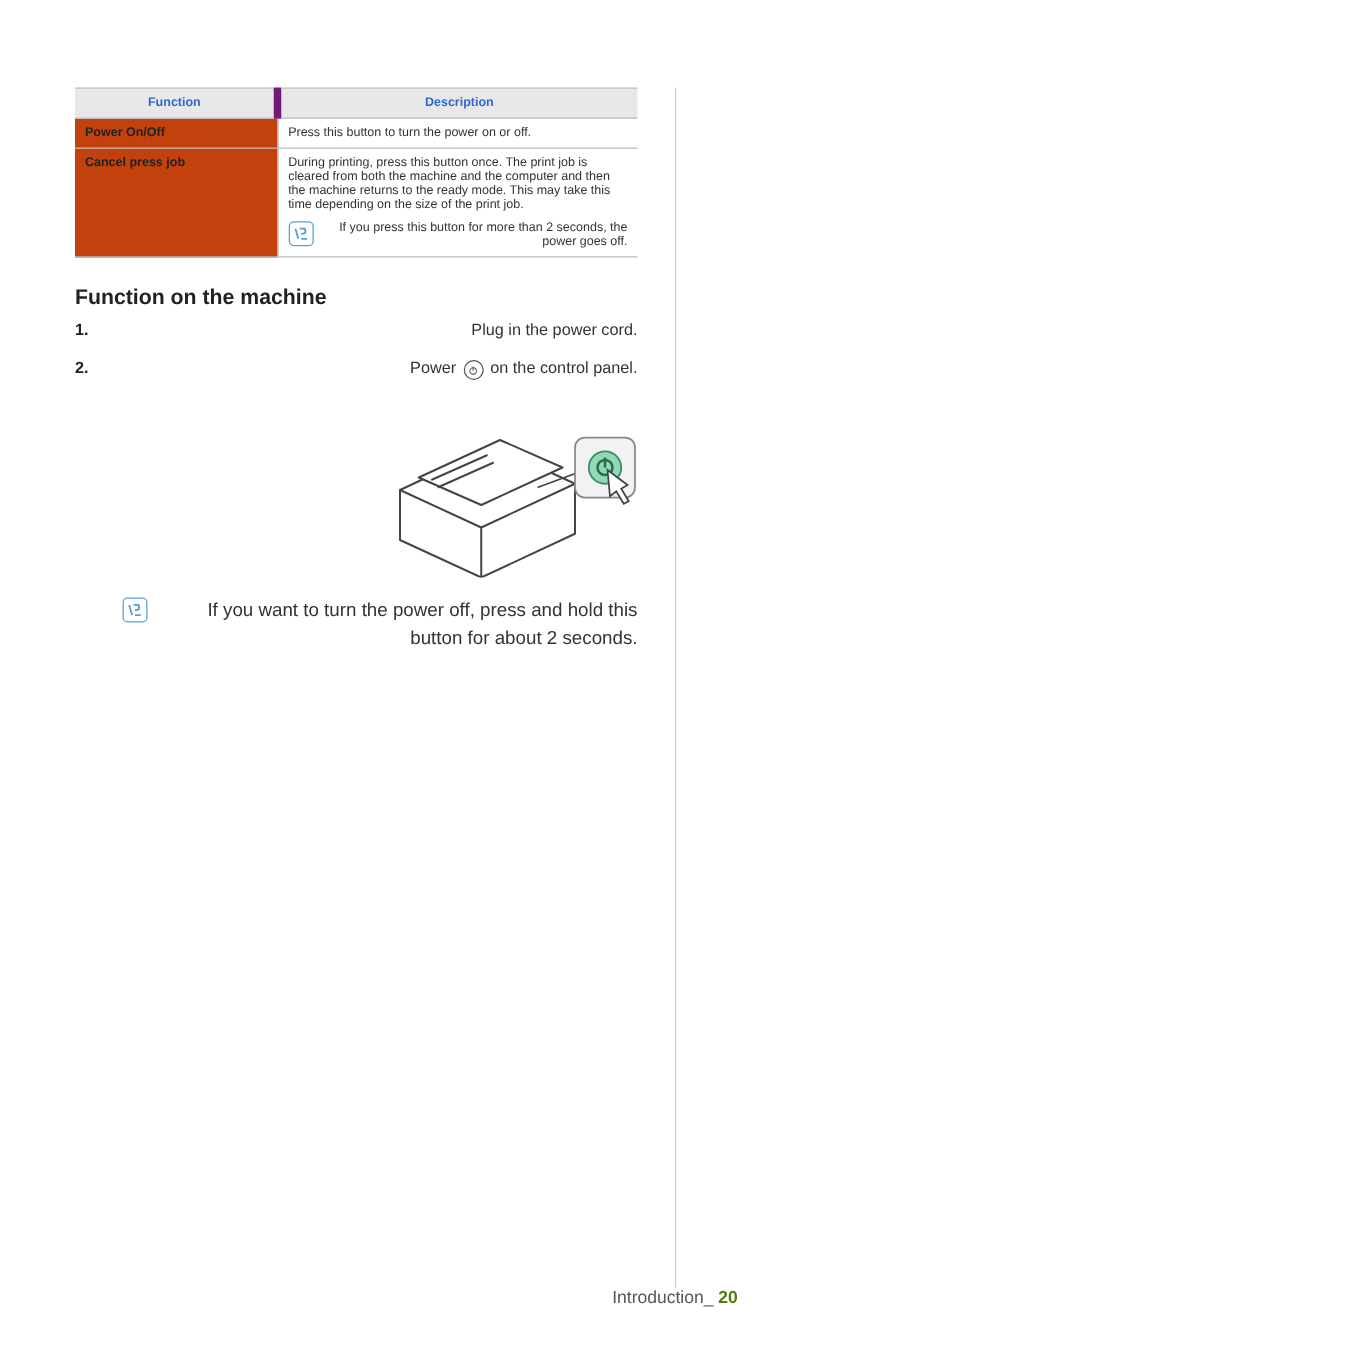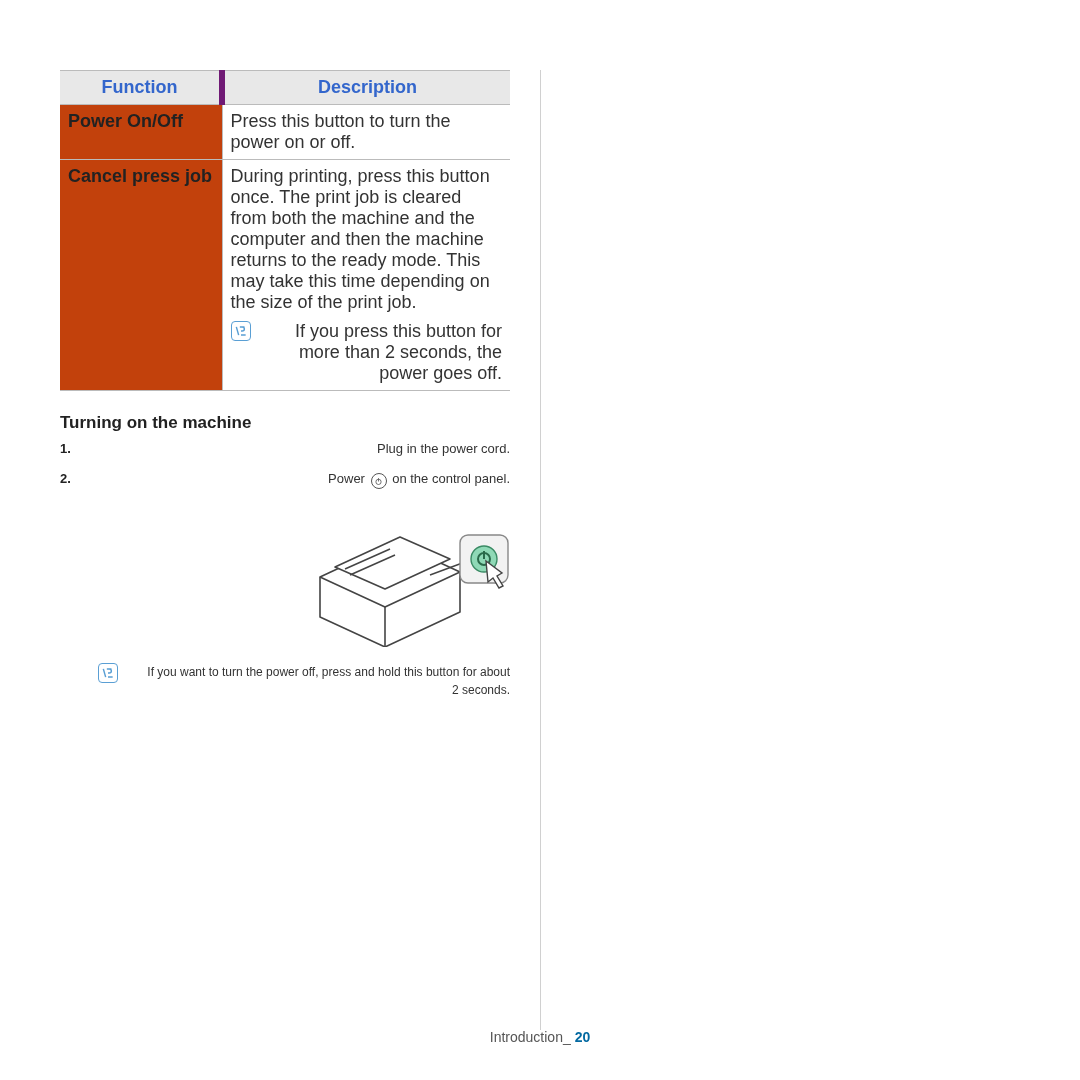--- a/index.html
+++ b/index.html
@@ -22,21 +22,21 @@
     width: 450px;
   }
   .divider {
     width: 1px;
     background: #d0d0d0;
     height: 960px;
   }
   table.func {
     width: 100%;
     border-collapse: collapse;
-    font-size: 18px;
+    font-size: 10px;
   }
   table.func th {
     background: #e8e8e8;
     color: #3366cc;
     font-weight: bold;
     text-align: center;
     padding: 6px 8px;
     border-top: 1px solid #bbb;
     border-bottom: 1px solid #bbb;
   }
@@ -116,34 +116,34 @@
   }
   .inline-power svg { width: 9px; height: 9px; }
   .printer-fig {
     margin: 8px 0 10px 18px;
   }
   .footnote {
     display: flex;
     gap: 24px;
     align-items: flex-start;
     margin-left: 18px;
-    font-size: 12px;
+    font-size: 15px;
   }
   .footer {
     position: absolute;
     bottom: 35px;
     left: 0;
     width: 1080px;
     text-align: center;
     font-size: 14px;
     color: #555;
   }
   .footer .pg {
     font-weight: bold;
-    color: #0369a1;
+    color: #4d7c0f;
   }
 </style>
 </head>
 <body>
 
 <div class="page">
   <div class="left-col">
 
     <table class="func">
       <thead>
@@ -167,21 +167,21 @@
                     <path fill="none" stroke="#5a9fd4" stroke-width="2.5" d="M4 5l4 14M10 5h8M12 19h8M14 5c5 0 5 7 0 7h-2"></path>
                   </svg>
               </div>
               <div class="note-text">If you press this button for more than 2 seconds, the power goes off.</div>
             </div>
           </td>
         </tr>
       </tbody>
     </table>
 
-    <h2 class="section">Turning on the machine</h2>
+    <h2 class="section">Function on the machine</h2>
 
     <ol class="steps">
       <li>Plug in the power cord.</li>
       <li>
         <span>Power </span>
         <span class="inline-power">
           <svg viewBox="0 0 24 24">
               <circle cx="12" cy="13" r="7" fill="none" stroke="#555" stroke-width="2.2"></circle>
               <line x1="12" y1="3" x2="12" y2="12" stroke="#555" stroke-width="2.2"></line>
             </svg>

